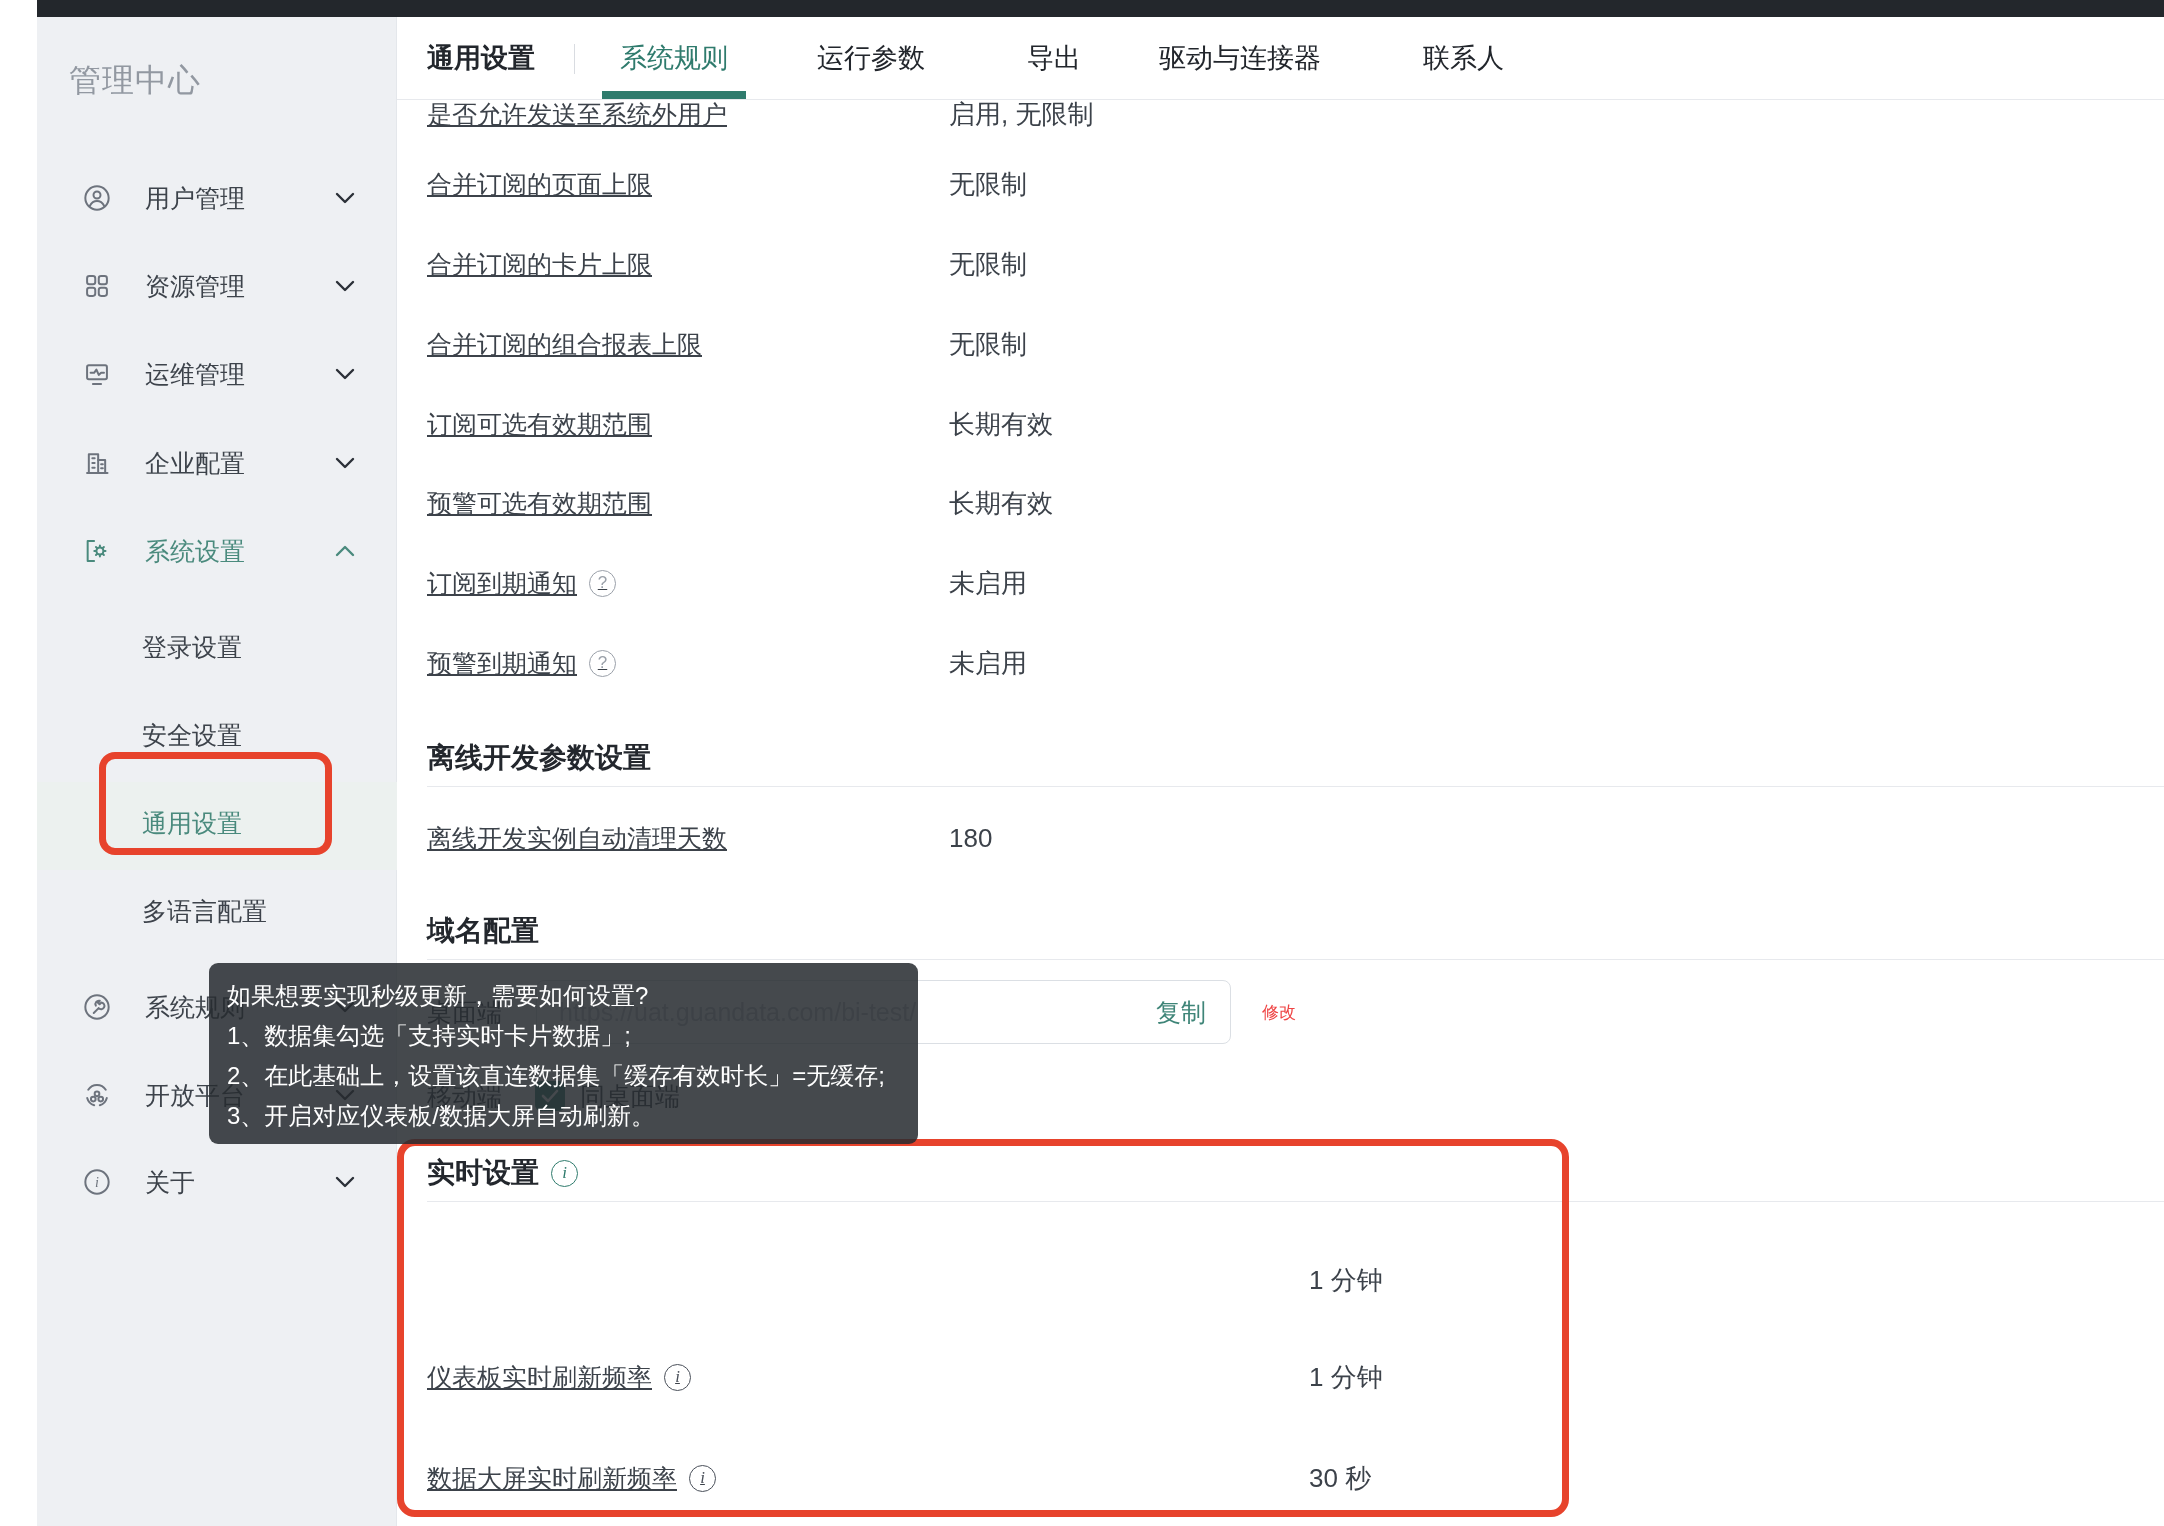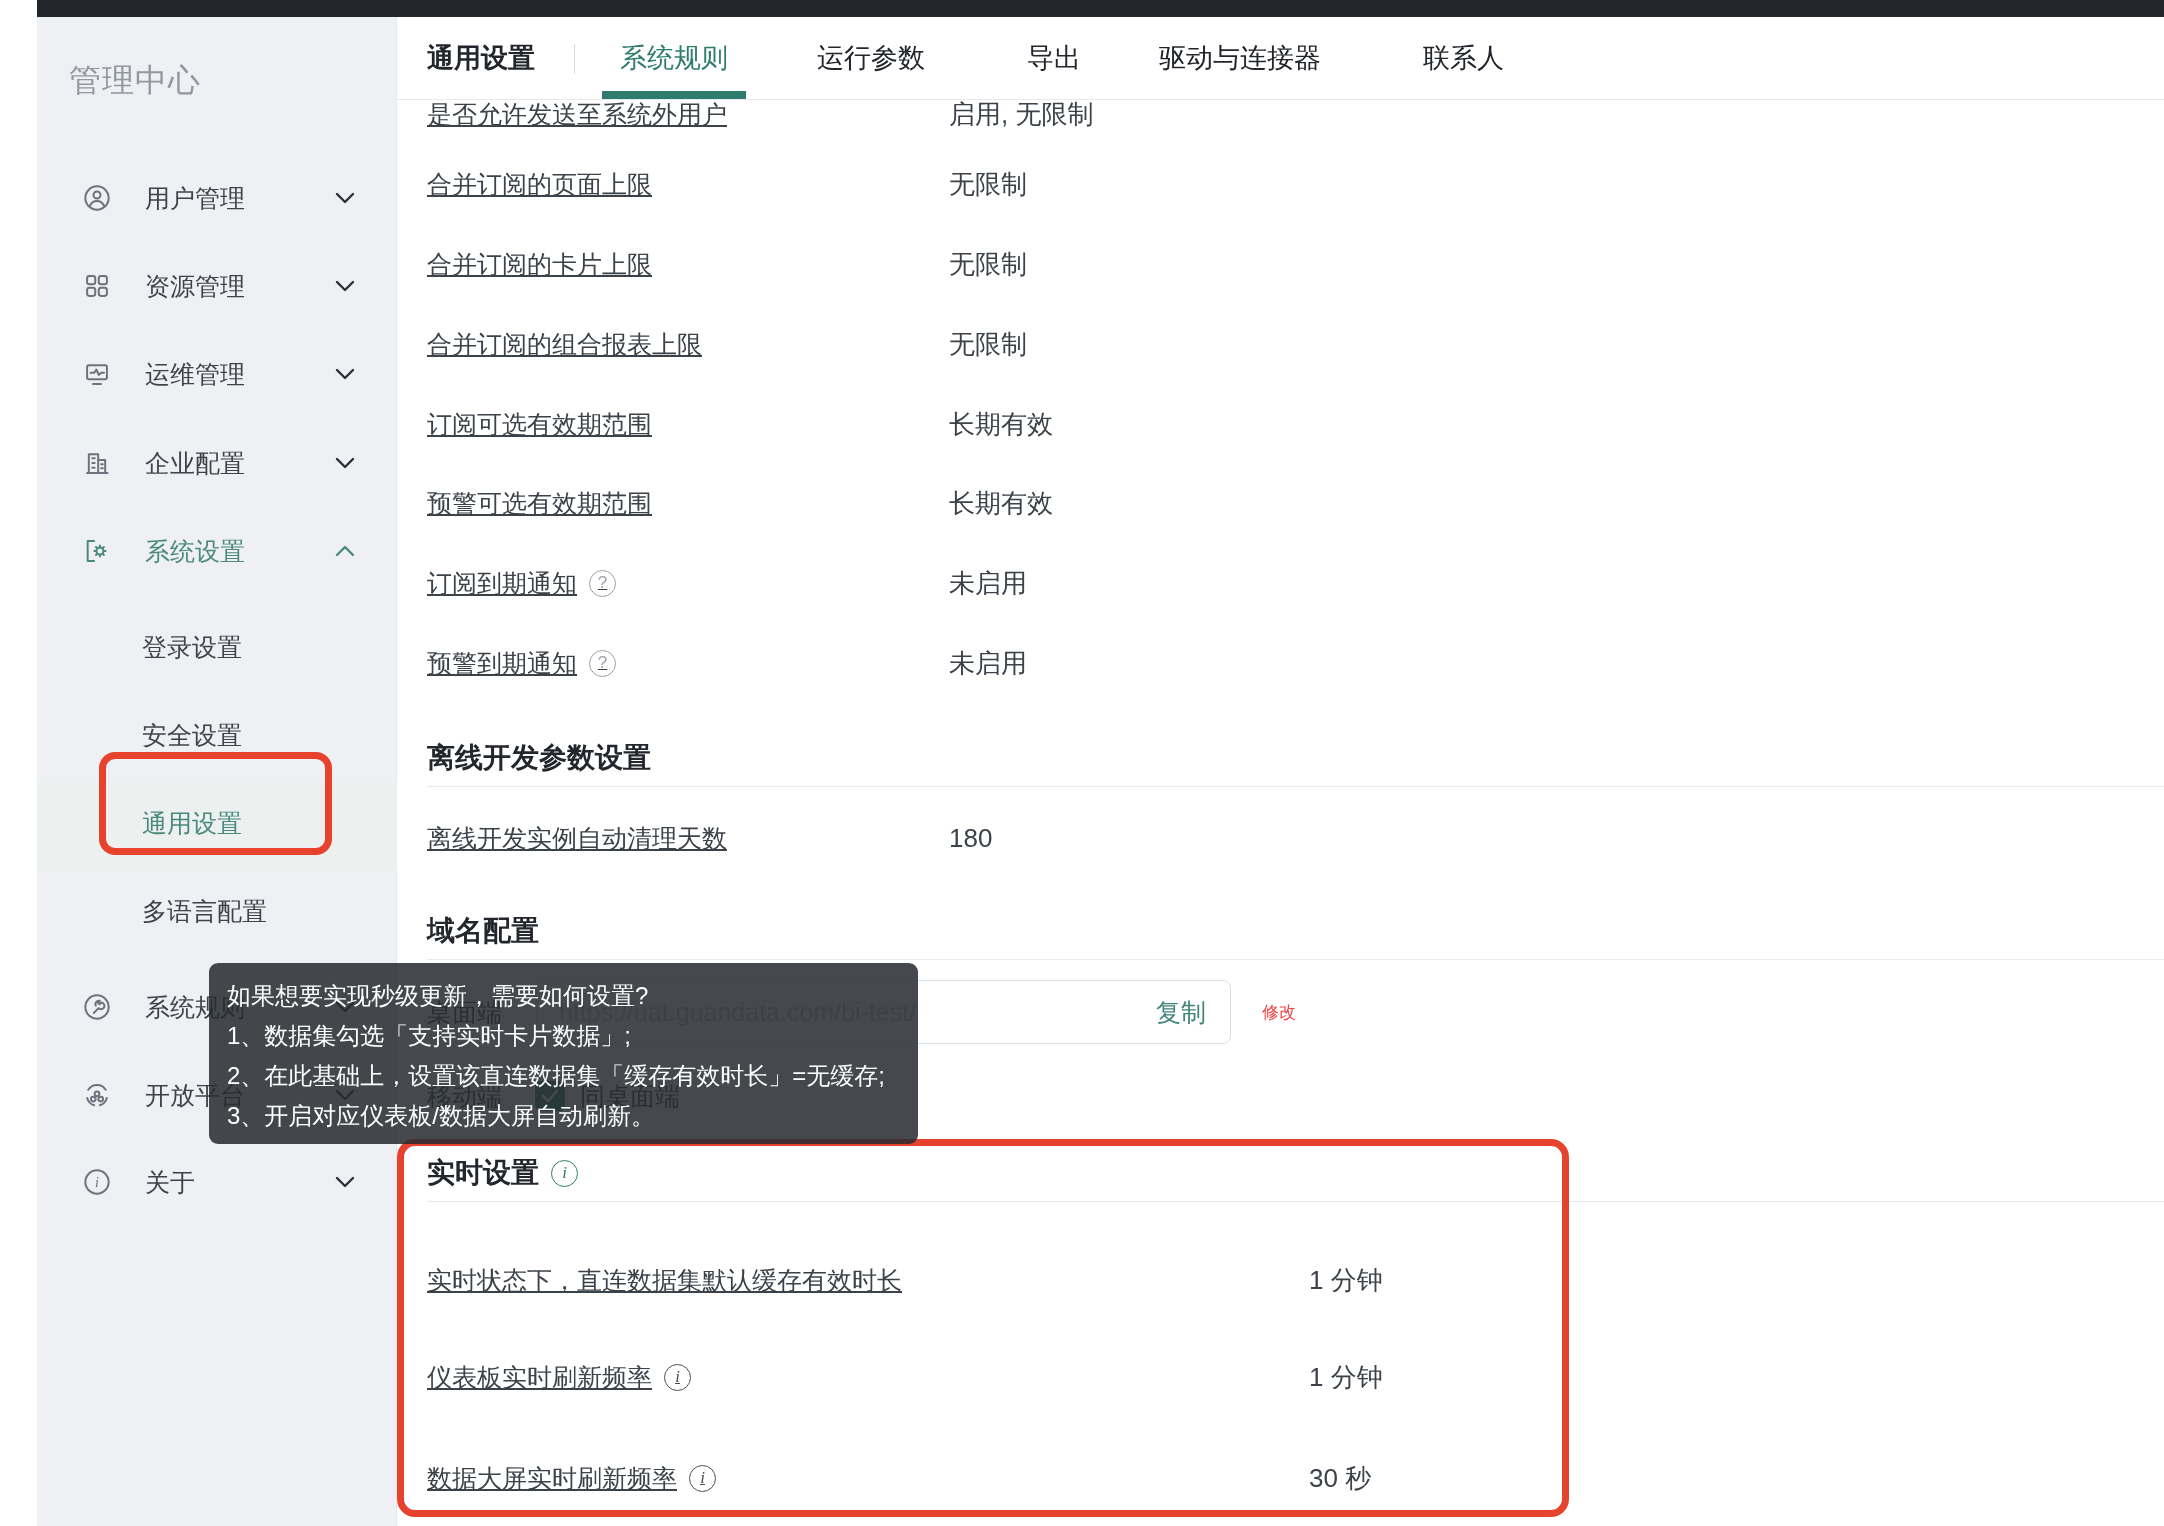--- a/index.html
+++ b/index.html
@@ -293,21 +293,20 @@
         <path d="M2 7 L7 12 L16 2"></path>
       </svg>
   </div>
   <div class="same-label" style="top:1068px">同桌面端</div>
 
   <div class="section" style="top:1145px">
     <span class="sec-title">实时设置</span>
     <span class="info-badge teal">i</span>
   </div>
   <div class="row" style="top:1252px">
-    <span class="r-label">实时状态下，直连数据集默认缓存有效时长</span>
     <span class="r-value far">1 分钟</span>
   </div>
   <div class="row" style="top:1349px">
     <span class="r-label">
         <span>仪表板实时刷新频率</span>
         <span class="info-badge">i</span>
       </span>
     <span class="r-value far">1 分钟</span>
   </div>
   <div class="row" style="top:1450px">

